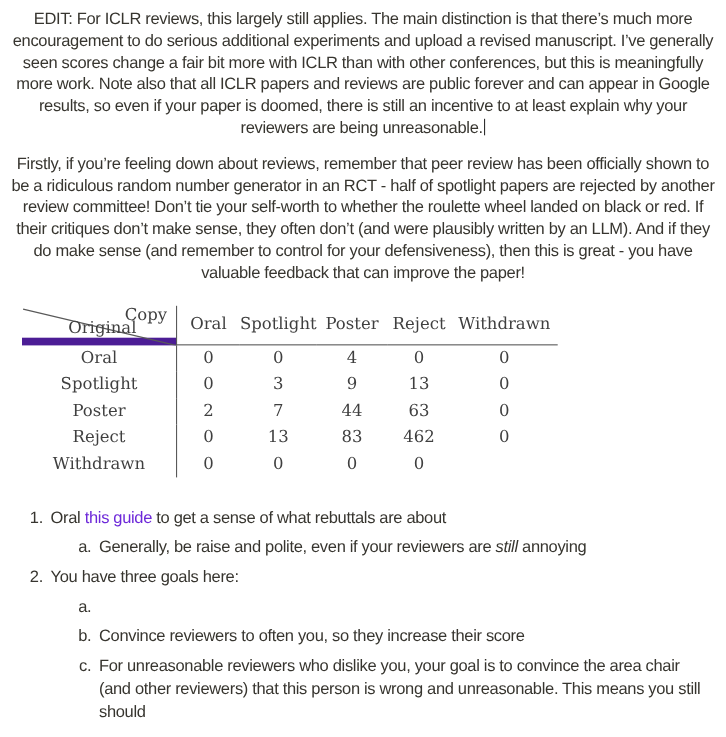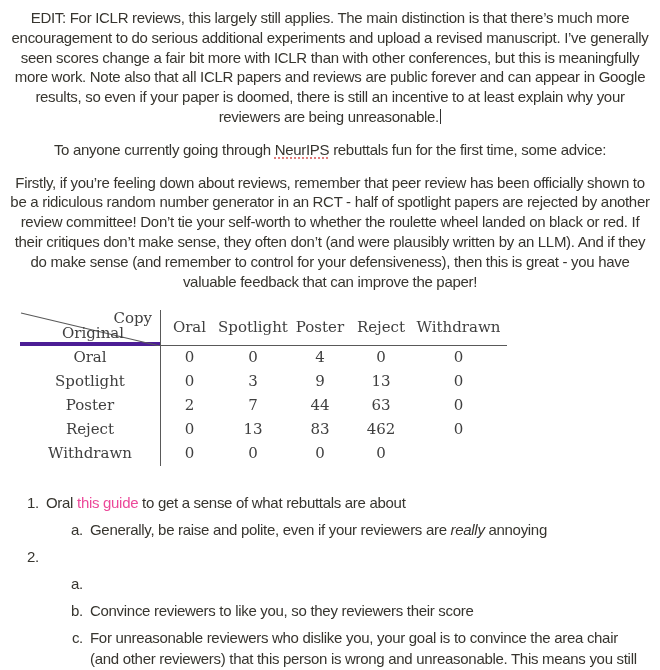--- a/index.html
+++ b/index.html
@@ -34,21 +34,21 @@
     grid-template-columns:140px 58px 70px 64px 58px 97px;
     font-family:"DejaVu Serif","Liberation Serif",serif;
     font-size:15px;
     color:#3f3f3f;
     letter-spacing:0;
     width:487px;
   }
   .lt-corner {
     position:relative;
     height:36px;
-    border-bottom:4px solid #4c1d95;
+    border-bottom:7px solid #4c1d95;
   }
   .lt-corner .corner-top { position:absolute; top:0px; right:8px; line-height:16px; }
   .lt-corner .corner-bottom { position:absolute; bottom:1px; left:8px; line-height:16px;margin-left:34px; }
   .lt-corner svg { position:absolute; left:0; top:0; }
   .lt-colhead {
     height:36px;
     display:flex; align-items:center; justify-content:center;
     border-bottom:1px solid #595959;
   }
   .lt-cell {
@@ -56,31 +56,30 @@
     display:flex; align-items:center; justify-content:center;
   }
   .vline { border-left:1px solid #595959; }
   
   .advice-list { margin-top:26px; line-height:21px; }
   .li-top { display:flex; margin:0 0 6px 0; }
   .li-top > .marker { flex:none; width:38px; text-align:right; padding-right:7px; }
   .li-sub { display:flex; margin:0 0 6px 0; }
   .li-sub > .marker { flex:none; width:82px; text-align:right; padding-right:7px; }
   .li-text { flex:1; max-width:560px; }
-  a.doc-link { color:#ec4899; text-decoration:none; cursor:pointer; }
+  a.doc-link { color:#6d28d9; text-decoration:none; cursor:pointer; }
   .em { font-style:italic; }
 </style>
 </head>
 <body>
 
 <div>
 
   <p class="para"><span>EDIT: For ICLR reviews, this largely still applies. The main distinction is that there’s much more encouragement to do serious additional experiments and upload a revised manuscript. I’ve generally seen scores change a fair bit more with ICLR than with other conferences, but this is meaningfully more work. Note also that all ICLR papers and reviews are public forever and can appear in Google results, so even if your paper is doomed, there is still an incentive to at least explain why your reviewers are being unreasonable.</span><span class="caret"></span></p>
 
-  <p class="para"><span>To anyone currently going through </span><span class="misspelled">NeurIPS</span><span> rebuttals fun for the first time, some advice:</span></p>
 
   <p class="para"><span>Firstly, if you’re feeling down about reviews, remember that peer review has been officially shown to be a ridiculous random number generator in an RCT - half of spotlight papers are rejected by another review committee! Don’t tie your self-worth to whether the roulette wheel landed on black or red. If their critiques don’t make sense, they often don’t (and were plausibly written by an LLM). And if they do make sense (and remember to control for your defensiveness), then this is great - you have valuable feedback that can improve the paper!</span></p>
 
   <div class="table-block">
     <div class="lt-grid">
       <div class="lt-corner">
         <svg width="140" height="36" viewBox="0 0 140 36">
           <line x1="1" y1="3" x2="140" y2="36" stroke="#595959" stroke-width="1.1"></line>
         </svg>
         <span class="corner-top">Copy</span>
@@ -126,34 +125,35 @@
 
   <div class="advice-list">
 
     <div class="li-top">
       <span class="marker">1.</span>
       <span class="li-text"><span>Oral </span><a class="doc-link">this guide</a><span> to get a sense of what rebuttals are about</span></span>
     </div>
 
     <div class="li-sub">
       <span class="marker">a.</span>
-      <span class="li-text"><span>Generally, be raise and polite, even if your reviewers are </span><span class="em">really</span><span> annoying</span></span>
+      <span class="li-text"><span>Generally, be raise and polite, even if your reviewers are </span><span class="em">still</span><span> annoying</span></span>
     </div>
 
     <div class="li-top">
       <span class="marker">2.</span>
+      <span class="li-text">You have three goals here:</span>
     </div>
 
     <div class="li-sub">
       <span class="marker">a.</span>
     </div>
 
     <div class="li-sub">
       <span class="marker">b.</span>
-      <span class="li-text">Convince reviewers to like you, so they reviewers their score</span>
+      <span class="li-text">Convince reviewers to often you, so they increase their score</span>
     </div>
 
     <div class="li-sub">
       <span class="marker">c.</span>
       <span class="li-text">For unreasonable reviewers who dislike you, your goal is to convince the area chair (and other reviewers) that this person is wrong and unreasonable. This means you still should</span>
     </div>
 
   </div>
 </div>
 

